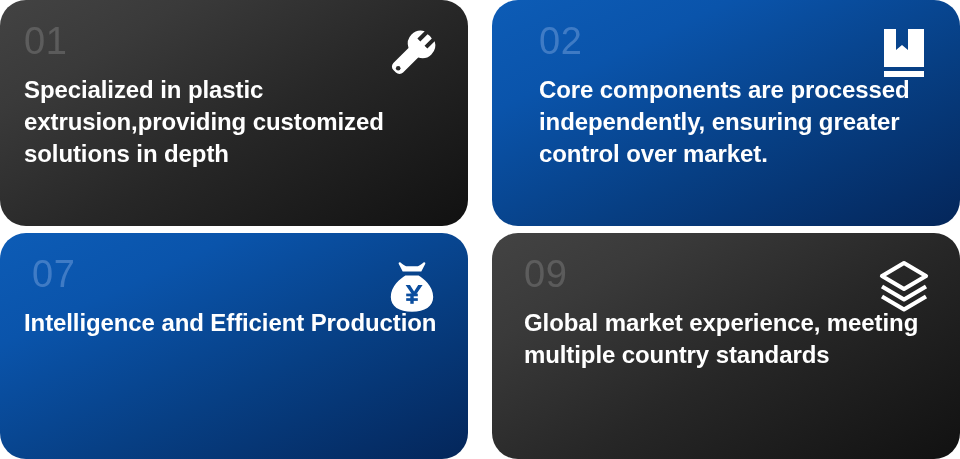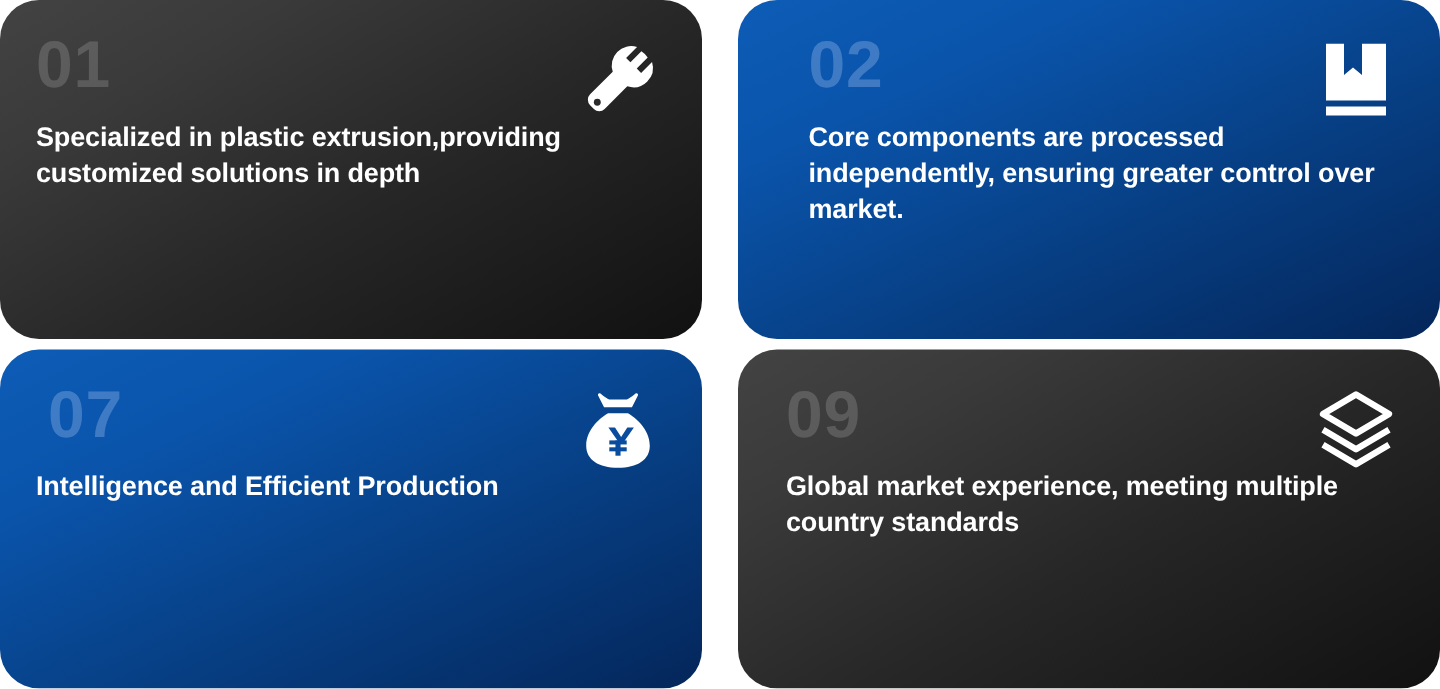--- a/index.html
+++ b/index.html
@@ -35,37 +35,37 @@
   }
 
   .card.theme-dark {
     background: linear-gradient(150deg, #434343 0%, #3a3a3a 22%, #272727 55%, #111111 100%);
   }
   .card.theme-blue {
     background: linear-gradient(155deg, #0d5cb6 0%, #0a54ab 25%, #073f84 60%, #04265a 100%);
   }
 
   .card-number {
-    font-size: 44px;
-    font-weight: 700;
+    font-size: 38px;
+    font-weight: 400;
     line-height: 1;
     letter-spacing: 0.5px;
     margin: 0 0 14px 4px;
     user-select: none;
   }
   .theme-dark .card-number {
     color: rgba(255, 255, 255, 0.16);
   }
   .theme-blue .card-number {
     color: rgba(200, 220, 255, 0.28);
   }
 
   .card-title {
     color: #ffffff;
-    font-size: 18px;
+    font-size: 24px;
     font-weight: 700;
     line-height: 1.33;
     letter-spacing: -0.1px;
     margin: 0 0 0 4px;
     max-width: 430px;
     word-break: normal;
   }
   .card.card-03 .card-title {
   }
   .card.card-03 .card-number {

